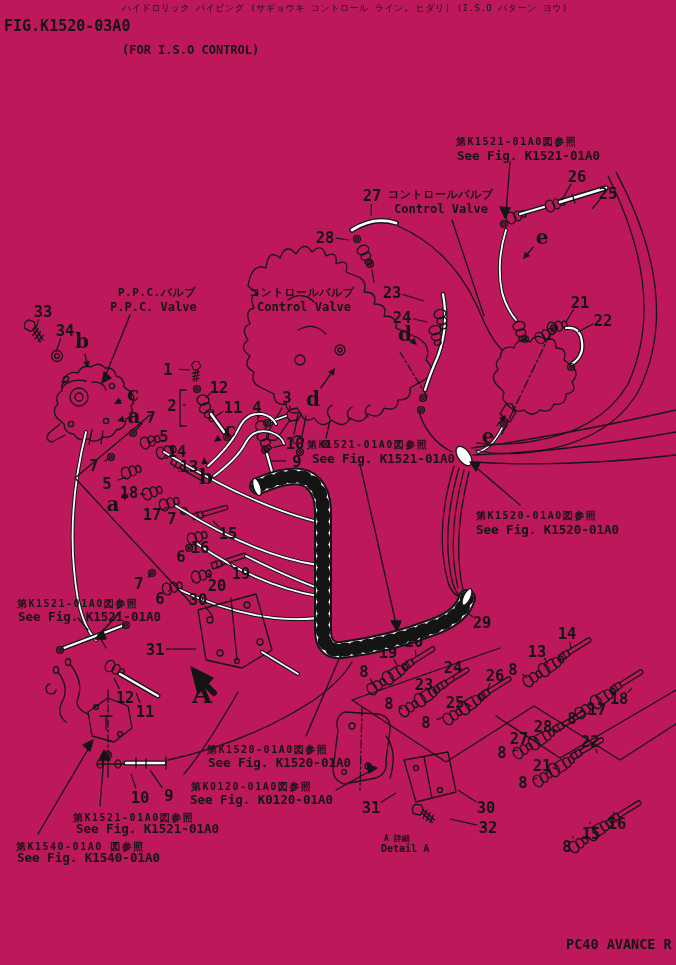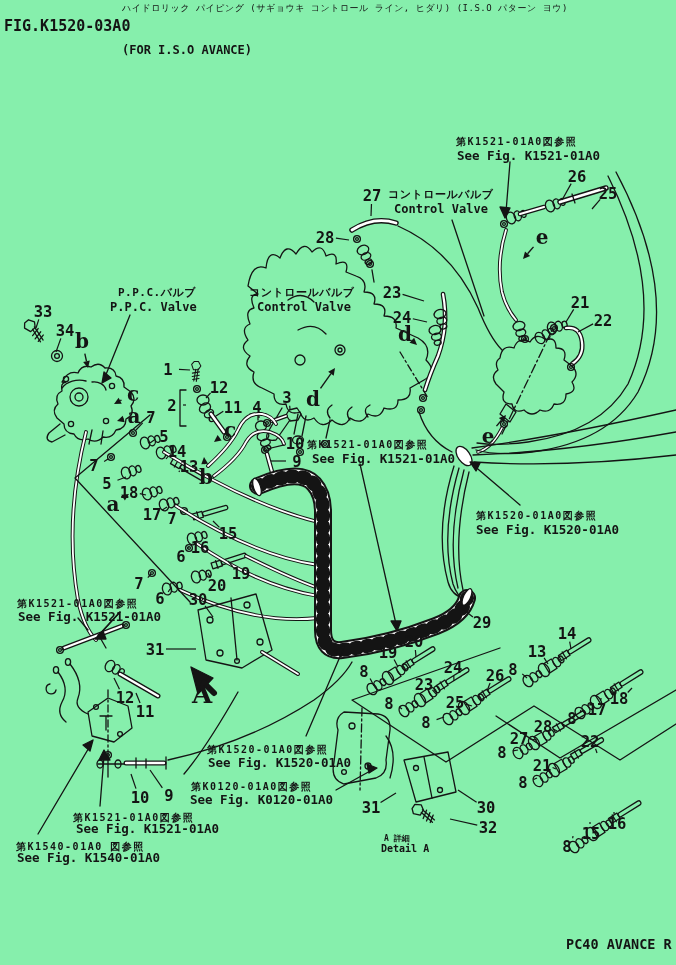--- a/index.html
+++ b/index.html
@@ -1,16 +1,16 @@
 <!DOCTYPE html>
 <html><head>
 <meta charset="utf-8">
 <style>
   html,body{margin:0;padding:0;background:#e8e8e8;}
-  #page{position:relative;width:676px;height:965px;background:#86efac;overflow:hidden;
+  #page{position:relative;width:676px;height:965px;background:#be185d;overflow:hidden;
         font-family:"DejaVu Sans Mono",monospace;color:#141414;}
   .hdr{position:absolute;white-space:pre;}
   #hdr-jp{left:122px;top:2px;font-size:9px;letter-spacing:.5px;}
   #hdr-fig{left:4px;top:17px;font-size:15px;font-weight:700;}
   #hdr-en{left:122px;top:16px;font-size:12px;font-weight:700;letter-spacing:.2px;}
   #hdr-sub{left:122px;top:43px;font-size:12px;font-weight:700;}
   #ftr{position:absolute;left:553px;top:936px;font-size:13.5px;font-weight:700;white-space:pre;margin-left:13px;}
   svg{position:absolute;left:0;top:0;}
   svg text{font-family:"DejaVu Sans Mono",monospace;fill:#141414;}
   .callout-num{font-size:15.5px;font-weight:700;}
@@ -22,21 +22,21 @@
   .comp-en{font-size:12px;font-weight:700;}
   .comp-jp.tiny{font-size:8px;letter-spacing:0;}
   .comp-en.tiny{font-size:10px;}
 </style>
 </head>
 <body>
 
 <div id="page">
   <div class="hdr" id="hdr-jp">ハイドロリック パイピング (サギョウキ コントロール ライン, ヒダリ) (I.S.O パターン ヨウ)</div>
   <div class="hdr" id="hdr-fig">FIG.K1520-03A0</div>
-  <div class="hdr" id="hdr-sub">(FOR I.S.O AVANCE)</div>
+  <div class="hdr" id="hdr-sub">(FOR I.S.O CONTROL)</div>
   <div id="ftr">PC40 AVANCE R</div>
 
   <svg id="dwg" width="676" height="965" viewBox="0 0 676 965">
     <defs>
       <g id="fs">
           <ellipse rx="4.5" ry="6"></ellipse>
           <ellipse cx="7" cy="0" rx="3.5" ry="5"></ellipse>
           <ellipse cx="13" cy="0" rx="2.5" ry="3.5"></ellipse>
         </g>
       <g id="fb">

